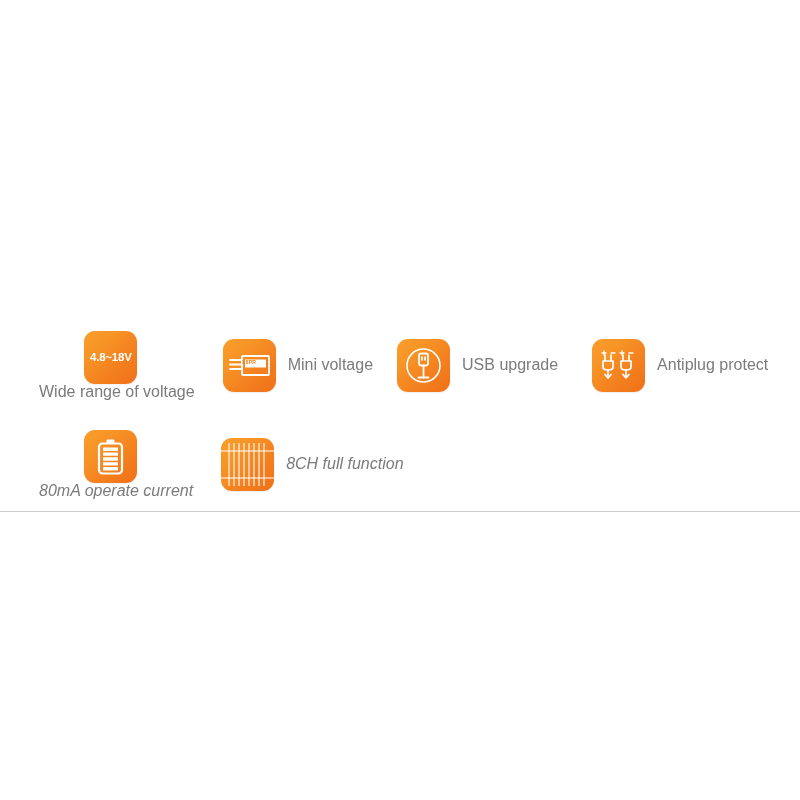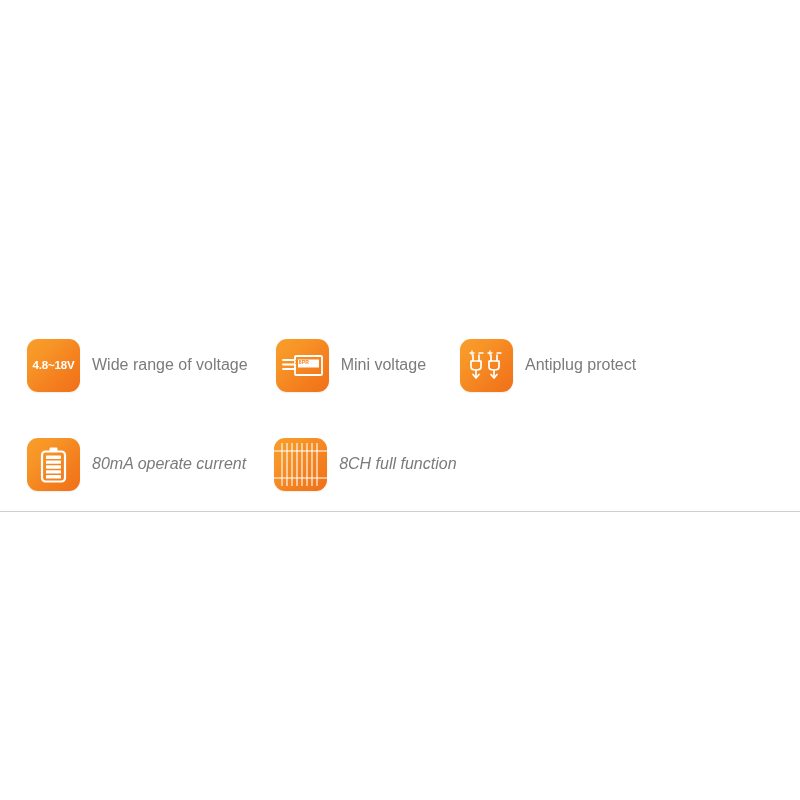--- a/index.html
+++ b/index.html
@@ -31,21 +31,21 @@
     height: 100px;
   }
   .feature-row.row-1 { margin-top: 0px; }
   .feature-row.row-2 { margin-top: -1px; font-style: italic; }
 
   .feature-item {
     display: flex;
     align-items: center;
   }
   
-  .col-1 { margin-left: 27px; }
+  .col-1 { margin-left: 27px; flex-direction: column; }
   .col-2 { margin-left: 28px; }
   .col-3 { margin-left: 24px; }
   .col-4 { margin-left: 34px; }
 
   .icon-tile {
     width: 53px;
     height: 53px;
     border-radius: 11px;
     background: linear-gradient(135deg, #f99d2a 0%, #f79527 28%, #f4811f 62%, #f07018 100%);
     position: relative;
@@ -112,20 +112,33 @@
               <line x1="7" y1="30" x2="19" y2="30"></line>
             </g>
             <rect x="19" y="17" width="27" height="19" fill="none" stroke="#ffffff" stroke-width="1.8" rx="1"></rect>
             <rect x="22" y="20.5" width="21" height="8" fill="#ffffff"></rect>
           </svg>
           <div class="glyph-text" style="font-size:5px; color:#f4811f; justify-content:center; align-items:flex-start; padding-top:20px; letter-spacing:0.3px;">X8PR</div>
         </div>
         <div class="feature-label">Mini voltage</div>
       </div>
 
+      <div class="feature-item col-3">
+        <div class="icon-tile">
+          <svg width="53" height="53" viewBox="0 0 53 53" aria-hidden="true">
+            <circle cx="26.5" cy="26.5" r="16.5" fill="none" stroke="#ffffff" stroke-width="1.6"></circle>
+            <rect x="22" y="14.5" width="9" height="12" rx="2.2" fill="none" stroke="#ffffff" stroke-width="1.8"></rect>
+            <rect x="24.2" y="17.5" width="1.7" height="4" fill="#ffffff"></rect>
+            <rect x="27.2" y="17.5" width="1.7" height="4" fill="#ffffff"></rect>
+            <line x1="26.5" y1="26.5" x2="26.5" y2="38.5" stroke="#ffffff" stroke-width="1.8" stroke-linecap="round"></line>
+            <line x1="21.5" y1="38.5" x2="31.5" y2="38.5" stroke="#ffffff" stroke-width="1.8" stroke-linecap="round"></line>
+          </svg>
+        </div>
+        <div class="feature-label">USB upgrade</div>
+      </div>
 
       <div class="feature-item col-4">
         <div class="icon-tile">
           <svg width="53" height="53" viewBox="0 0 53 53" aria-hidden="true">
             <g stroke="#ffffff" stroke-width="1.7" fill="none" stroke-linecap="round" stroke-linejoin="round">
 
               <path d="M13 16 L13 22"></path>
               <path d="M19 16 L19 22"></path>
               <path d="M11 22 L21 22 L21 28 Q21 31 16 31 Q11 31 11 28 Z"></path>
               <path d="M16 31 L16 38"></path>

